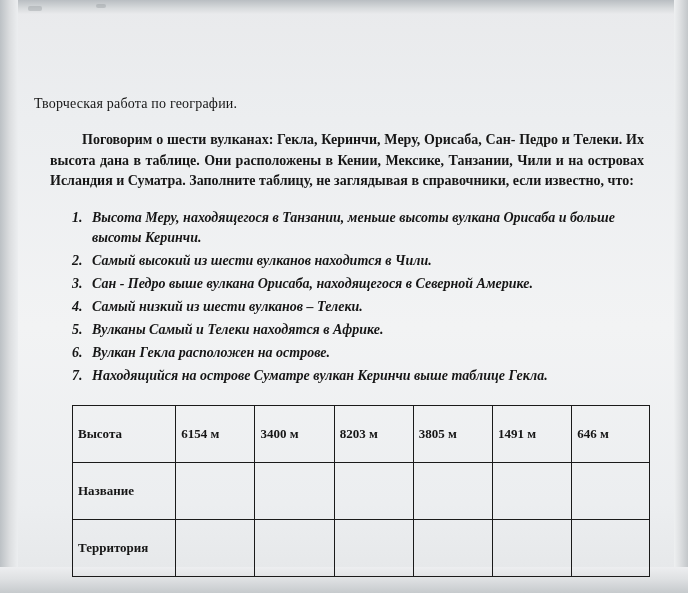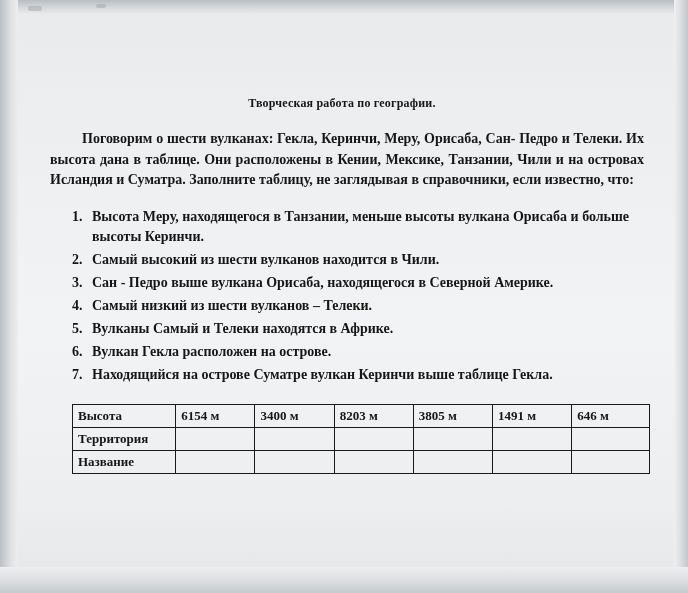--- a/index.html
+++ b/index.html
@@ -43,57 +43,57 @@
     background: linear-gradient(0deg, #c6cacd 0%, #dfe1e3 55%, #edeef0 100%);
   }
   #content {
     position: absolute;
     left: 34px;
     top: 96px;
     width: 616px;
     color: #161616;
   }
   #doc-title {
-    text-align: center;
-    font-weight: bold;
-    font-size: 12px;
+    font-weight: normal;
+    font-size: 14px;
     letter-spacing: 0.2px;
     margin: 0 0 18px 0;
   }
   #intro {
     font-weight: bold;
     font-size: 14px;
     line-height: 20.5px;
     text-align: justify;
     text-indent: 32px;
     margin: 0 0 16px 16px;
     padding-right: 6px;
   }
   ol.statements {
     margin: 0 0 0 0;
     padding-left: 52px;
     font-weight: bold;
     font-size: 14px;
     line-height: 20.5px;
+    font-style: italic;
   }
   ol.statements li {
     margin-bottom: 2.5px;
     padding-left: 6px;
   }
   table.vol-table {
     margin-top: 18px;
     margin-left: 38px;
     border-collapse: collapse;
     font-weight: bold;
     font-size: 13px;
   }
   table.vol-table td {
     border: 1.4px solid #1a1a1a;
     height: 20px;
-    padding: 1px 5px;
+    padding: 18px 5px;
     vertical-align: middle;
     white-space: nowrap;
   }
   table.vol-table td.label-col {
     width: 98px;
   }
   table.vol-table td.val-col {
     width: 76px;
   }
   .blurline {
@@ -135,30 +135,30 @@
         <tr>
           <td class="label-col">Высота</td>
           <td class="val-col">6154 м</td>
           <td class="val-col">3400 м</td>
           <td class="val-col">8203 м</td>
           <td class="val-col">3805 м</td>
           <td class="val-col">1491 м</td>
           <td class="val-col">646 м</td>
         </tr>
         <tr>
-          <td class="label-col">Территория</td>
+          <td class="label-col">Название</td>
           <td class="val-col"></td>
           <td class="val-col"></td>
           <td class="val-col"></td>
           <td class="val-col"></td>
           <td class="val-col"></td>
           <td class="val-col"></td>
         </tr>
         <tr>
-          <td class="label-col">Название</td>
+          <td class="label-col">Территория</td>
           <td class="val-col"></td>
           <td class="val-col"></td>
           <td class="val-col"></td>
           <td class="val-col"></td>
           <td class="val-col"></td>
           <td class="val-col"></td>
         </tr>
       </tbody>
     </table>
 

